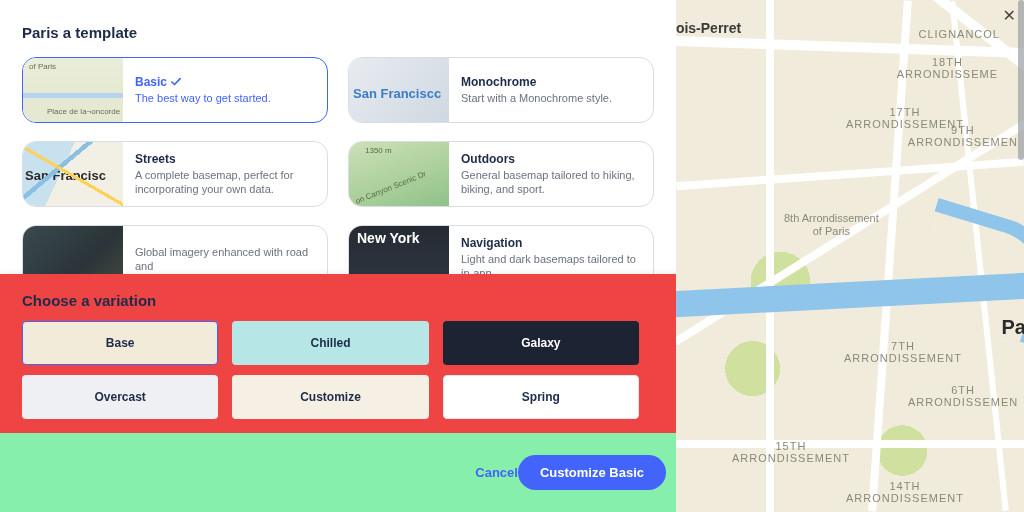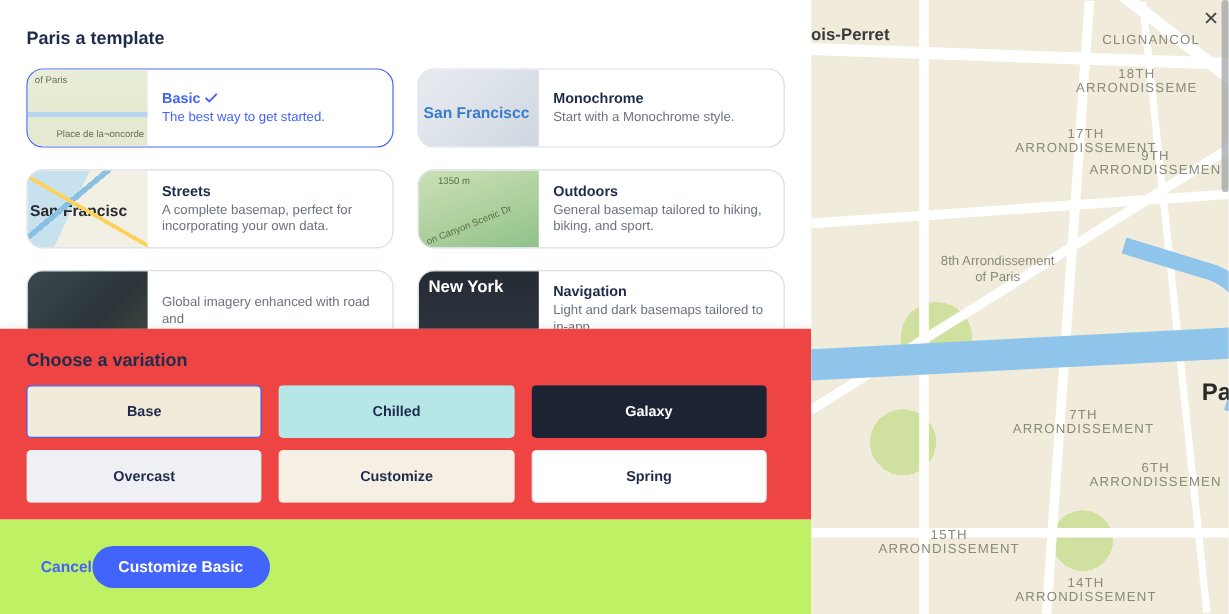--- a/index.html
+++ b/index.html
@@ -35,21 +35,21 @@
     cursor: pointer; color: #1e2b4a;
   }
   .var-base { background: #f2ebda; border-color: #4264fb; }
   .var-chilled { background: #b6e6e6; }
   .var-galaxy { background: #1c2434; color: #fff; }
   .var-overcast { background: #eef0f3; }
   .var-seashore { background: #f6efe4; }
   .var-spring { background: #ffffff; border-color: #e3e6ec; }
 
   .footer {
-    background: #bef264; padding: 22px 34px; display: flex; justify-content: flex-start; align-items: center;
+    background: #86efac; padding: 22px 10px; display: flex; justify-content: flex-end; align-items: center;
   }
   .cancel { color: #4264fb; font-size: 13px; font-weight: 700; cursor: pointer; }
   .customize-btn {
     background: #4264fb; color: #fff; border: none; border-radius: 18px;
     padding: 10px 22px; font-size: 13px; font-weight: 700; cursor: pointer;
   }
 
   
   .th-basic { background: linear-gradient(180deg,#e9eed8 0%,#e6e9d2 55%,#b6d3ef 55%,#b6d3ef 62%,#e6e9d2 62%,#e6e9d2 100%); }
   .th-basic::after { content:"Place de la\AConcorde"; white-space: pre; position:absolute; bottom:6px; left:24px; font-size:8px; color:#6b6b59; }

